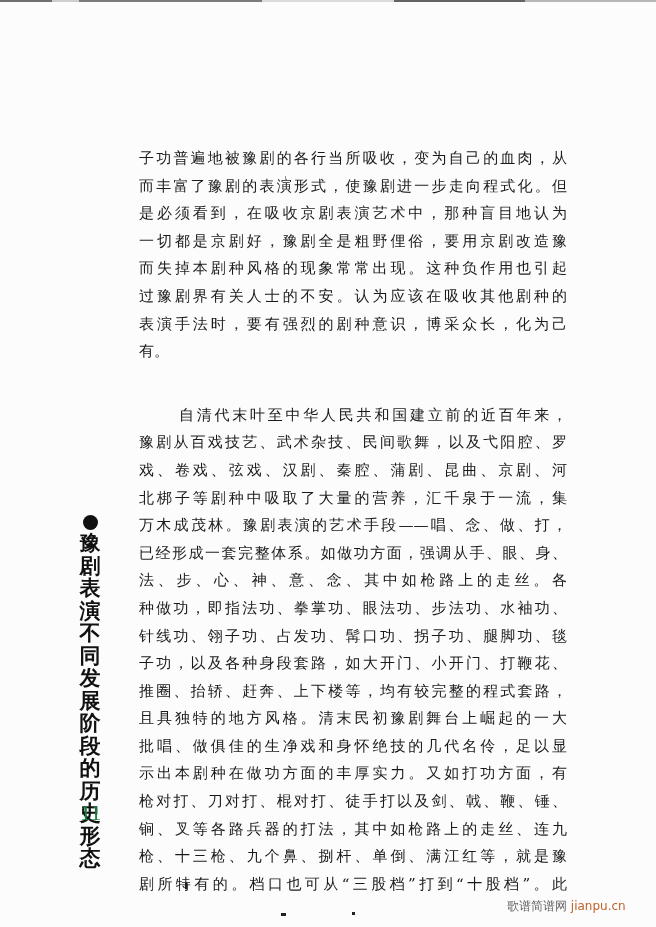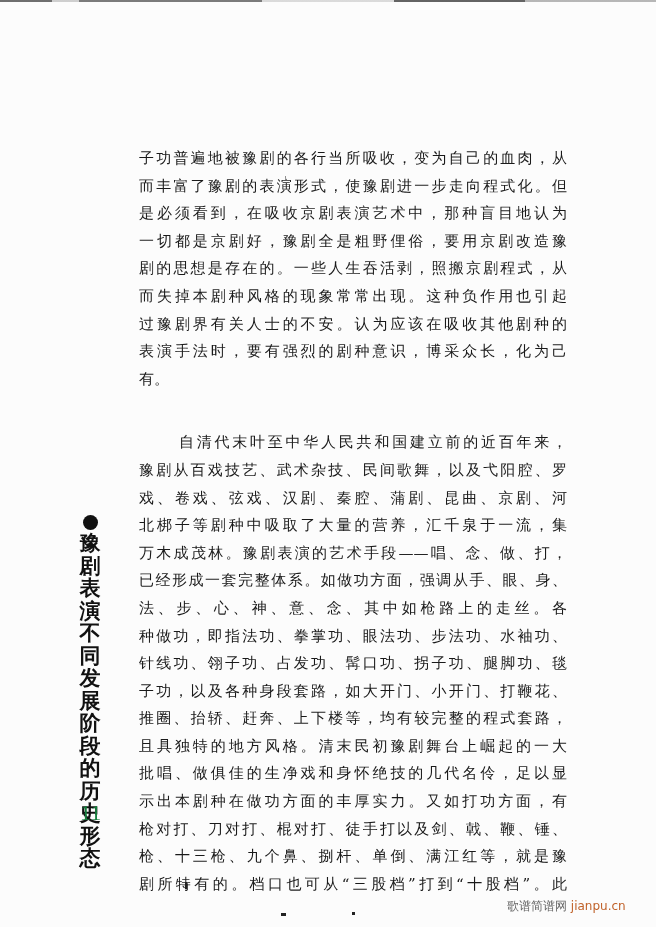--- a/index.html
+++ b/index.html
@@ -52,21 +52,20 @@
 <body>
 
 <div class="top-edge"></div>
 
 <div class="body-text">
   <div>
     <div class="line">子功普遍地被豫剧的各行当所吸收，变为自己的血肉，从</div>
     <div class="line">而丰富了豫剧的表演形式，使豫剧进一步走向程式化。但</div>
     <div class="line">是必须看到，在吸收京剧表演艺术中，那种盲目地认为</div>
     <div class="line">一切都是京剧好，豫剧全是粗野俚俗，要用京剧改造豫</div>
-    <div class="line">剧的思想是存在的。一些人生吞活剥，照搬京剧程式，从</div>
     <div class="line">而失掉本剧种风格的现象常常出现。这种负作用也引起</div>
     <div class="line">过豫剧界有关人士的不安。认为应该在吸收其他剧种的</div>
     <div class="line">表演手法时，要有强烈的剧种意识，博采众长，化为己</div>
     <div class="line last">有。</div>
   </div>
   <div>
     <div class="line indent">自清代末叶至中华人民共和国建立前的近百年来，</div>
     <div class="line">豫剧从百戏技艺、武术杂技、民间歌舞，以及弋阳腔、罗</div>
     <div class="line">戏、卷戏、弦戏、汉剧、秦腔、蒲剧、昆曲、京剧、河</div>
     <div class="line">北梆子等剧种中吸取了大量的营养，汇千泉于一流，集</div>
@@ -74,20 +73,21 @@
     <div class="line">已经形成一套完整体系。如做功方面，强调从手、眼、身、</div>
     <div class="line">法、步、心、神、意、念、其中如枪路上的走丝。各</div>
     <div class="line">种做功，即指法功、拳掌功、眼法功、步法功、水袖功、</div>
     <div class="line">针线功、翎子功、占发功、髯口功、拐子功、腿脚功、毯</div>
     <div class="line">子功，以及各种身段套路，如大开门、小开门、打鞭花、</div>
     <div class="line">推圈、抬轿、赶奔、上下楼等，均有较完整的程式套路，</div>
     <div class="line">且具独特的地方风格。清末民初豫剧舞台上崛起的一大</div>
     <div class="line">批唱、做俱佳的生净戏和身怀绝技的几代名伶，足以显</div>
     <div class="line">示出本剧种在做功方面的丰厚实力。又如打功方面，有</div>
     <div class="line">枪对打、刀对打、棍对打、徒手打以及剑、戟、鞭、锤、</div>
+    <div class="line">锏、叉等各路兵器的打法，其中如枪路上的走丝、连九</div>
     <div class="line">枪、十三枪、九个鼻、捌杆、单倒、满江红等，就是豫</div>
     <div class="line">剧所特有的。档口也可从“三股档”打到“十股档”。此</div>
   </div>
 </div>
 
 <div class="margin-title" id="margin-title">
   <div class="bullet"></div>
 <span class="vchar">豫</span>
     <span class="vchar">剧</span>
     <span class="vchar">表</span>

